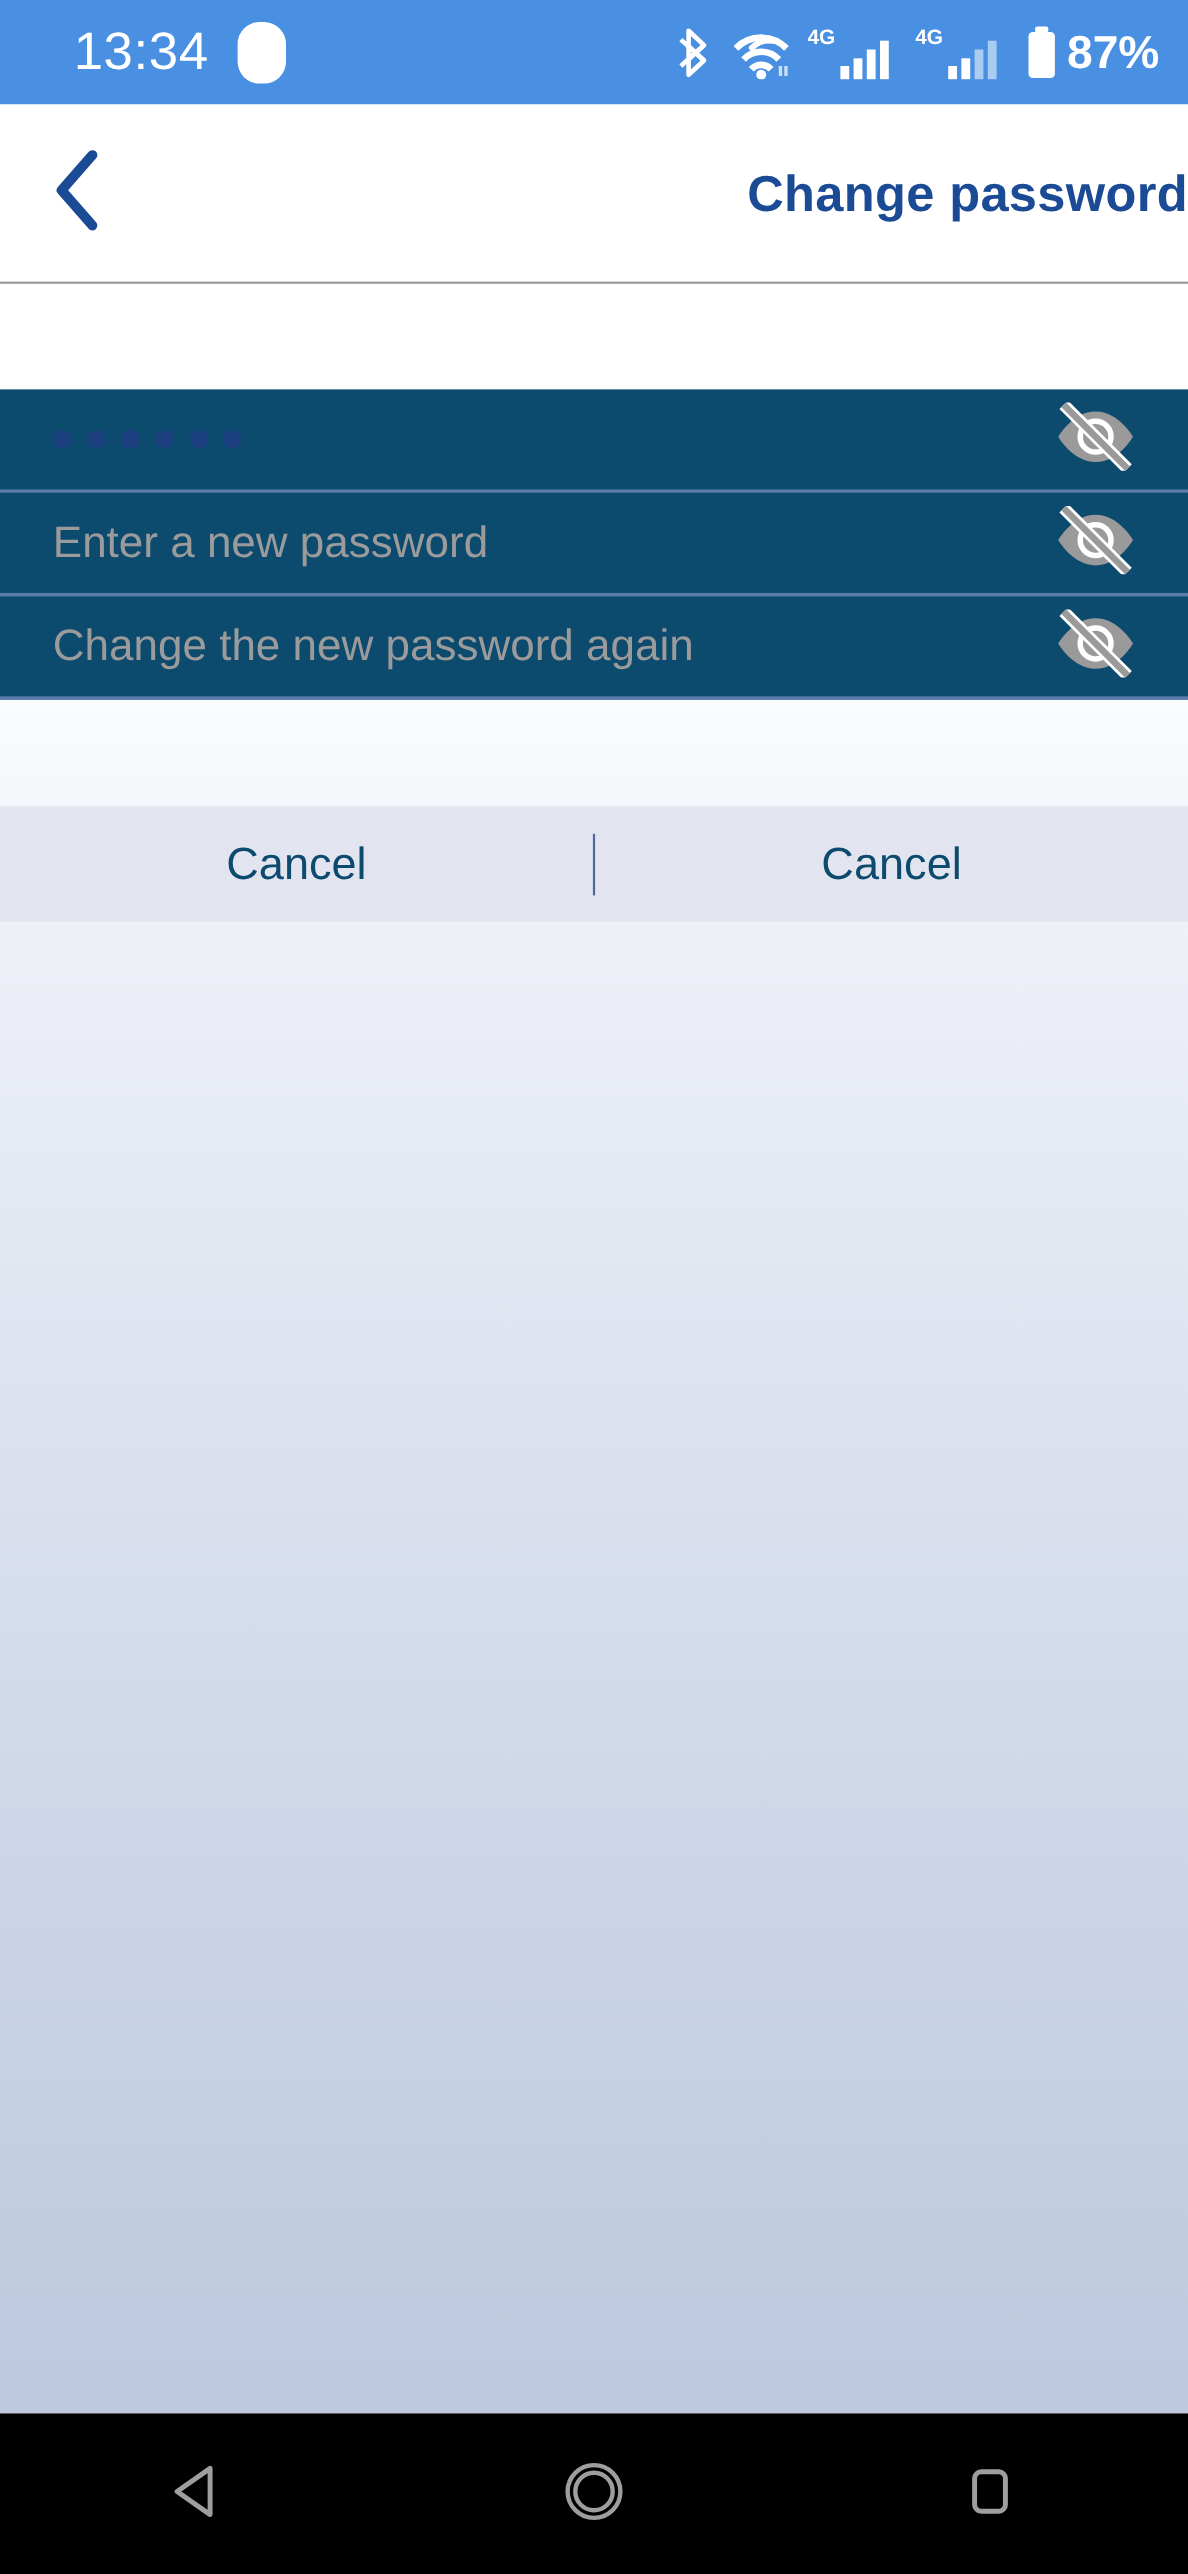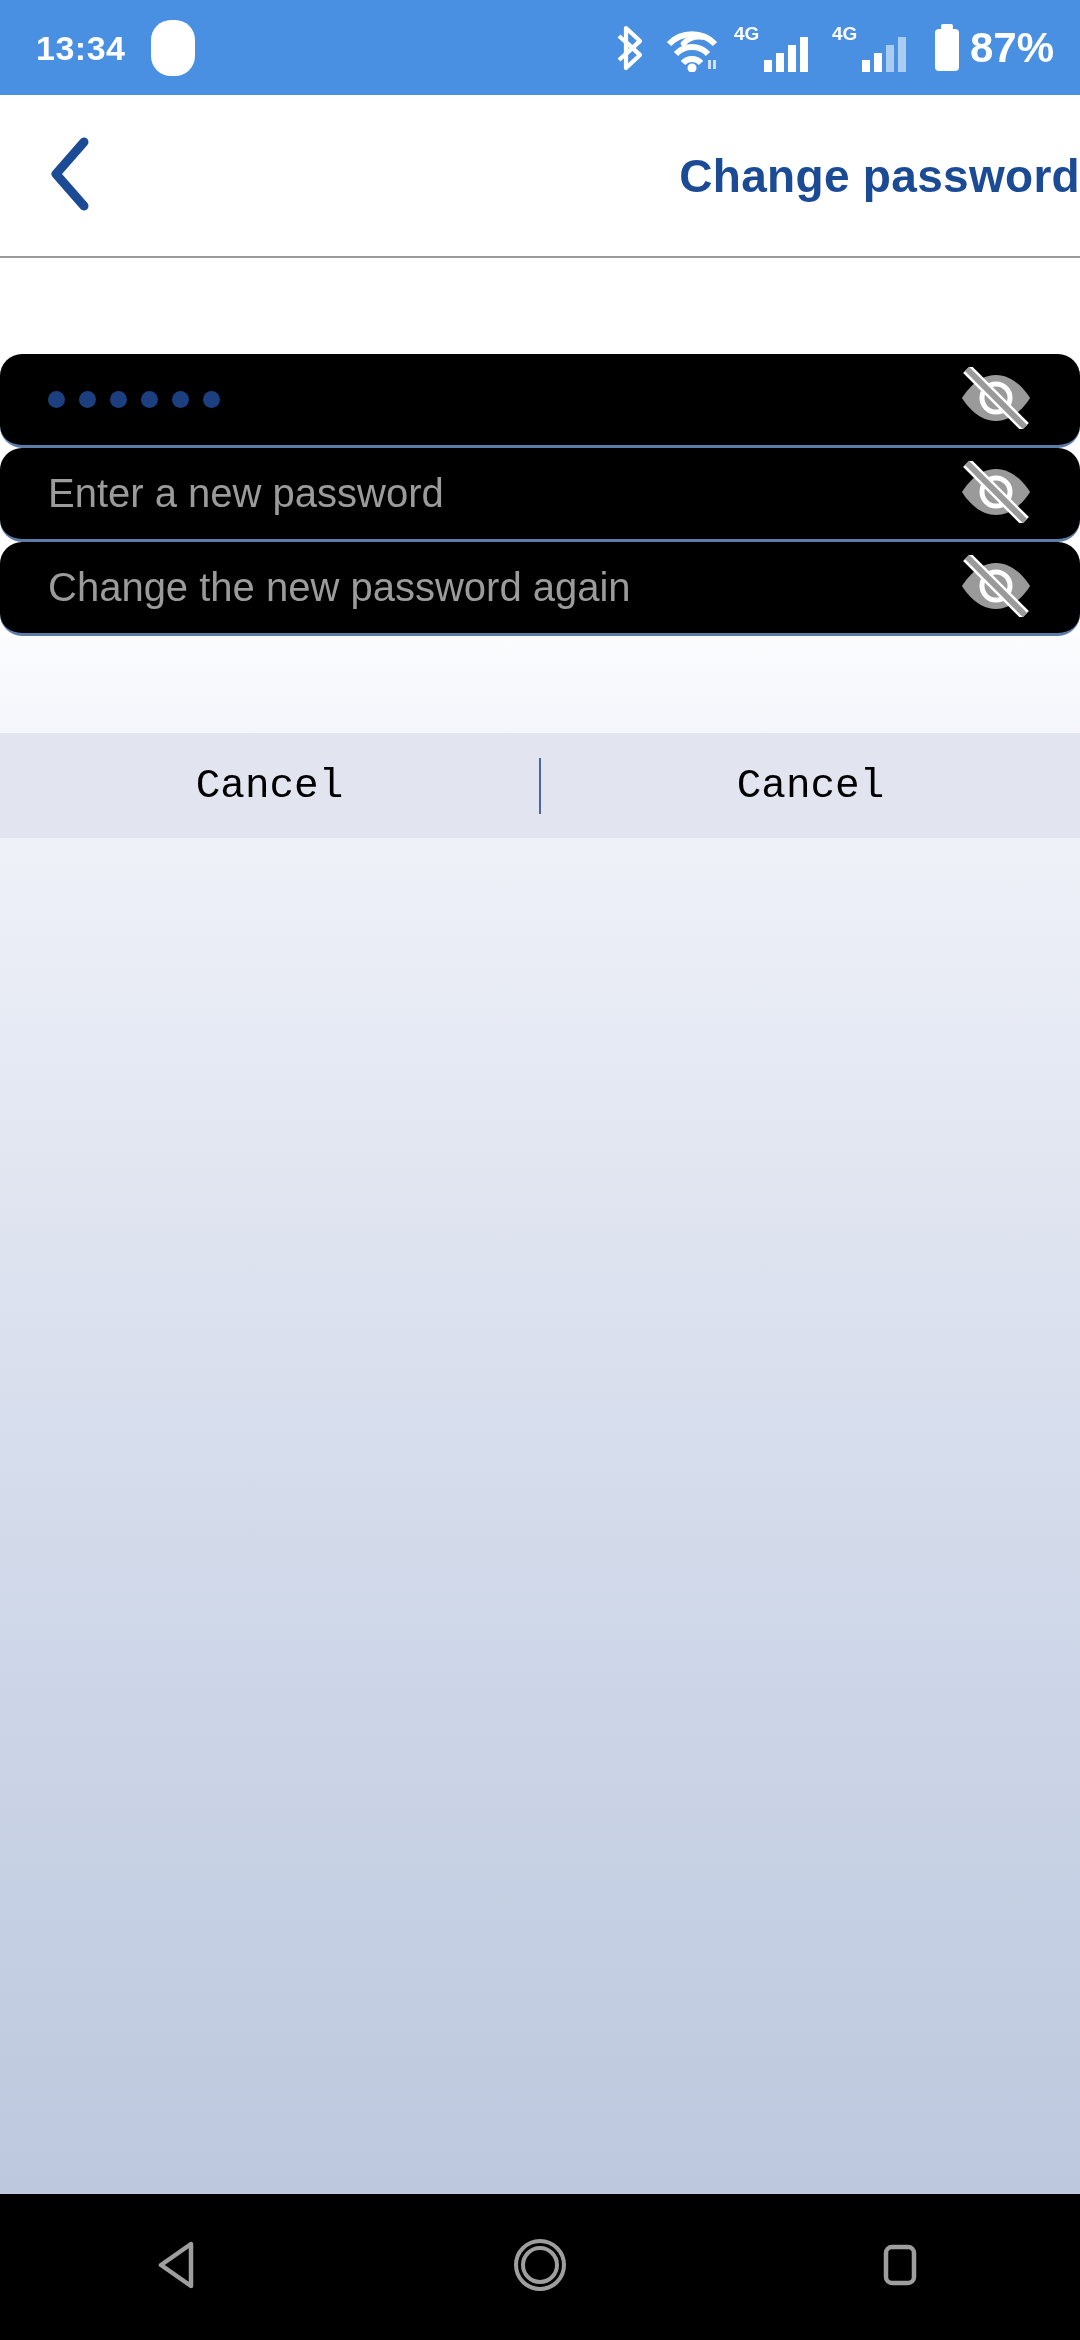--- a/index.html
+++ b/index.html
@@ -10,21 +10,21 @@
     overflow:hidden;
   }
   .phone { position:relative; width:1080px; height:2340px; display:flex; flex-direction:column; }
 
   
   .statusbar {
     height:95px; background:#4a90e2; flex:0 0 95px;
     display:flex; align-items:center; padding:0 26px 0 36px;
     color:#ffffff;
   }
-  .sb-time { font-size:34px; letter-spacing:0.5px; font-weight:700; line-height:1; }
+  .sb-time { font-size:48px; letter-spacing:0.5px; font-weight:400; line-height:1;margin-left:31px; }
   .sb-pill { width:44px; height:56px; background:#ffffff; border-radius:20px; margin-left:26px; }
   .sb-spacer { flex:1; }
   .sb-right { display:flex; align-items:center; gap:0px; }
   .sb-icon { display:flex; margin-left:14px; }
   .sb-icon svg { display:block; }
   .sb-batt-text { font-size:42px; font-weight:700; margin-left:6px; line-height:1; }
 
   
   .header {
     flex:0 0 163px; background:#ffffff; position:relative;
@@ -37,38 +37,38 @@
   .header-title {
     width:100%; text-align:right; font-size:46px; font-weight:700;
     color:#1c4b96; letter-spacing:0.3px;
   }
 
   
   .form { background:#ffffff; flex:0 0 0; }
   .field-gap { height:96px; background:#ffffff; }
   .field {
     position:relative; height:94px; display:flex; align-items:center;
-    padding:0 0 0 48px; border-bottom:3px solid #5b7ba8; background:#000000;border-radius:22px;
+    padding:0 0 0 48px; border-bottom:3px solid #5b7ba8; background:#0c4a6e;
   }
   .field-dots { display:flex; align-items:center; gap:14px; }
   .dot { width:17px; height:17px; border-radius:50%; background:#1c3f80; }
   .field-placeholder { font-size:40px; color:#9b9b9b; font-weight:400; }
   .eye-btn {
     position:absolute; right:36px; top:50%; transform:translateY(-50%);
     width:96px; height:80px; display:flex; align-items:center; justify-content:center;
   }
 
   
   .below-fields { height:97px; background:linear-gradient(#fbfcfe,#f4f6fb); }
   .action-bar {
     height:105px; background:#e2e5f0; display:flex; align-items:center;
   }
   .action-btn {
-    flex:1; text-align:center; font-size:41px; color:#000000;
-    display:flex; align-items:center; justify-content:center; height:100%;font-family:Liberation Mono, monospace;
+    flex:1; text-align:center; font-size:41px; color:#0c4a6e;
+    display:flex; align-items:center; justify-content:center; height:100%;
   }
   .action-div { width:2px; height:56px; background:#4a6a9e; }
 
   
   .filler { flex:1; background:linear-gradient(180deg,#eef1f8 0%,#dfe4f0 28%,#cdd6e8 62%,#bdc8de 100%); }
 
   
   .navbar {
     flex:0 0 146px; background:#000000;
     display:flex; align-items:center; justify-content:space-around;

